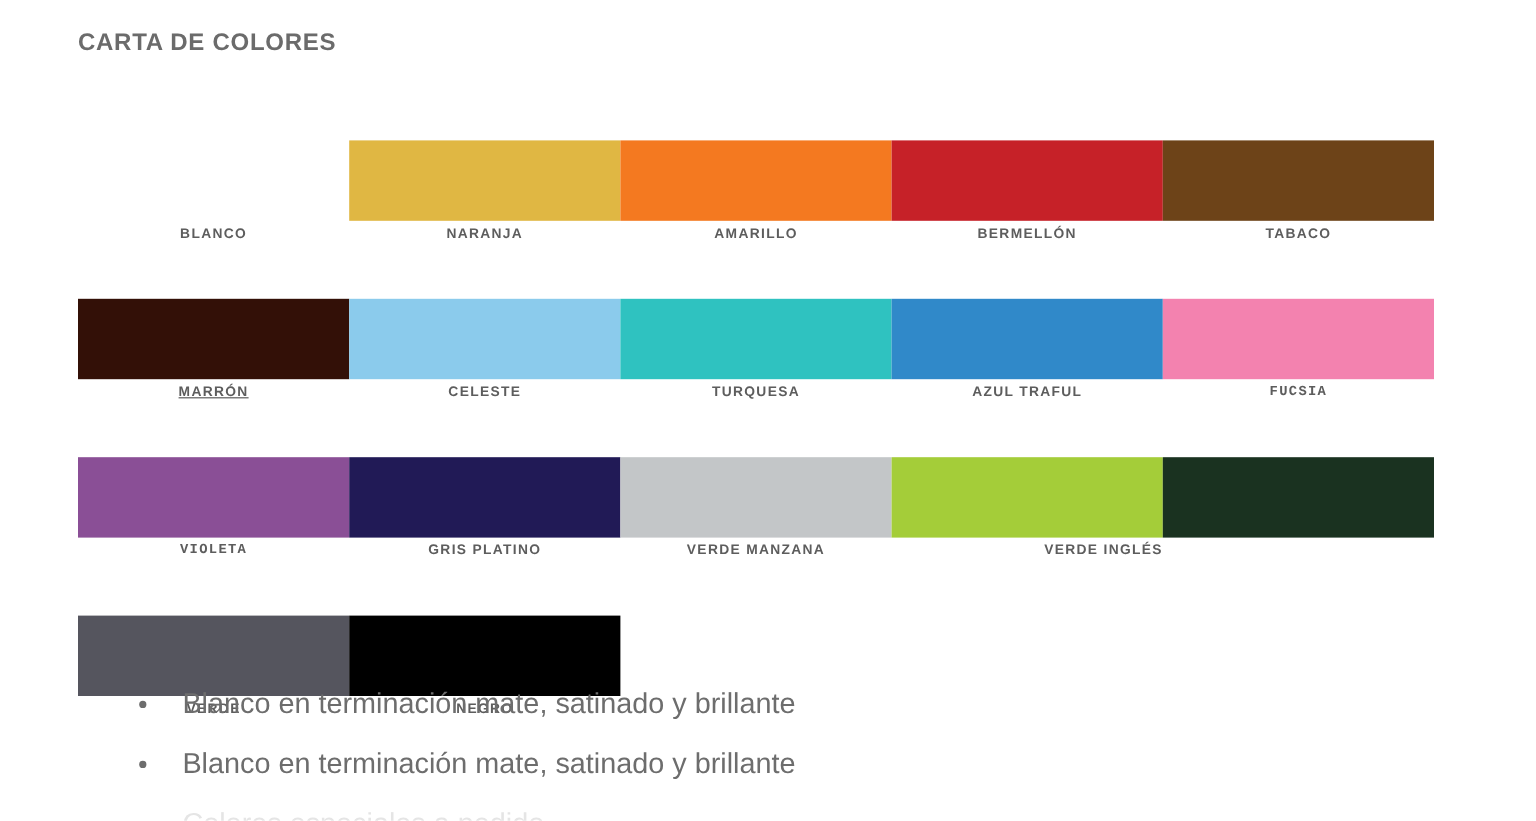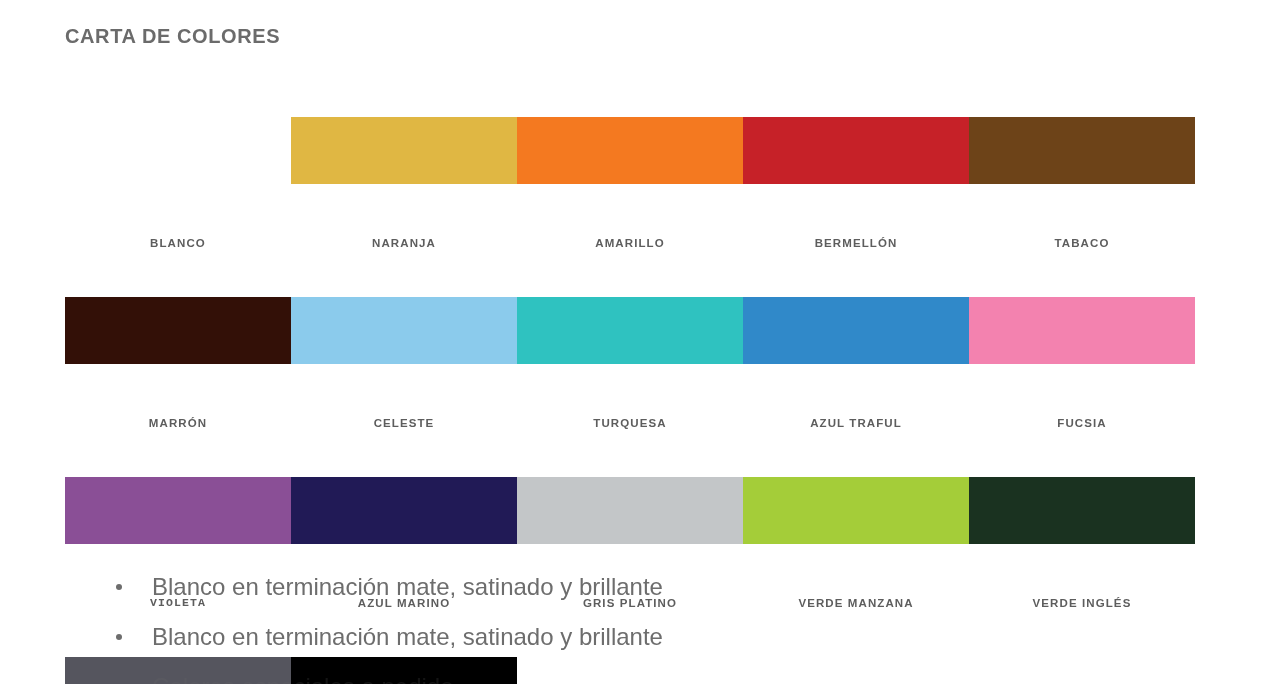--- a/index.html
+++ b/index.html
@@ -52,21 +52,20 @@
     width: 226px;
     height: 67px;
     flex: 0 0 226px;
   }
 
   .label-strip {
     display: flex;
     width: 100%;
     height: 22px;
     align-items: center;
-    margin-top: 48px;
   }
 
   .swatch-label {
     width: 226px;
     flex: 0 0 226px;
     text-align: center;
     font-size: 11.5px;
     font-weight: bold;
     letter-spacing: 1.1px;
     color: #5d5d5d;
@@ -136,42 +135,41 @@
 
   <div class="chart-row">
     <div class="swatch-strip">
       <div class="swatch" style="background-color: rgb(51, 16, 7);"></div>
       <div class="swatch" style="background-color: rgb(139, 203, 236);"></div>
       <div class="swatch" style="background-color: rgb(47, 194, 192);"></div>
       <div class="swatch" style="background-color: rgb(48, 137, 201);"></div>
       <div class="swatch" style="background-color: rgb(243, 130, 175);"></div>
     </div>
     <div class="label-strip">
-      <div class="swatch-label" style="color: rgb(93, 93, 93);">MARRÓN</div>
+      <div class="swatch-label" style="color: rgb(93, 93, 93); text-decoration: underline;">MARRÓN</div>
       <div class="swatch-label" style="color: rgb(93, 93, 93);">CELESTE</div>
       <div class="swatch-label" style="color: rgb(93, 93, 93);">TURQUESA</div>
       <div class="swatch-label" style="color: rgb(93, 93, 93);">AZUL TRAFUL</div>
-      <div class="swatch-label" style="color: rgb(93, 93, 93);">FUCSIA</div>
+      <div class="swatch-label" style="color: rgb(93, 93, 93); font-family: Liberation Mono, monospace;">FUCSIA</div>
     </div>
   </div>
 
   <div class="chart-row">
     <div class="swatch-strip">
       <div class="swatch" style="background-color: rgb(138, 79, 150);"></div>
       <div class="swatch" style="background-color: rgb(33, 26, 86);"></div>
       <div class="swatch" style="background-color: rgb(195, 198, 200);"></div>
       <div class="swatch" style="background-color: rgb(164, 205, 57);"></div>
       <div class="swatch" style="background-color: rgb(26, 50, 32);"></div>
     </div>
     <div class="label-strip">
       <div class="swatch-label" style="color: rgb(93, 93, 93); font-family: Liberation Mono, monospace;">VIOLETA</div>
-      <div class="swatch-label" style="color: rgb(93, 93, 93);">AZUL MARINO</div>
       <div class="swatch-label" style="color: rgb(93, 93, 93);">GRIS PLATINO</div>
       <div class="swatch-label" style="color: rgb(93, 93, 93);">VERDE MANZANA</div>
-      <div class="swatch-label" style="color: rgb(93, 93, 93);">VERDE INGLÉS</div>
+      <div class="swatch-label" style="color: rgb(93, 93, 93); text-align: right;">VERDE INGLÉS</div>
     </div>
   </div>
 
   <div class="chart-row">
     <div class="swatch-strip">
       <div class="swatch" style="background-color: rgb(85, 85, 94);"></div>
       <div class="swatch" style="background-color: rgb(0, 0, 0);"></div>
     </div>
     <div class="label-strip">
       <div class="swatch-label" style="color: rgb(93, 93, 93);">VERDE</div>

